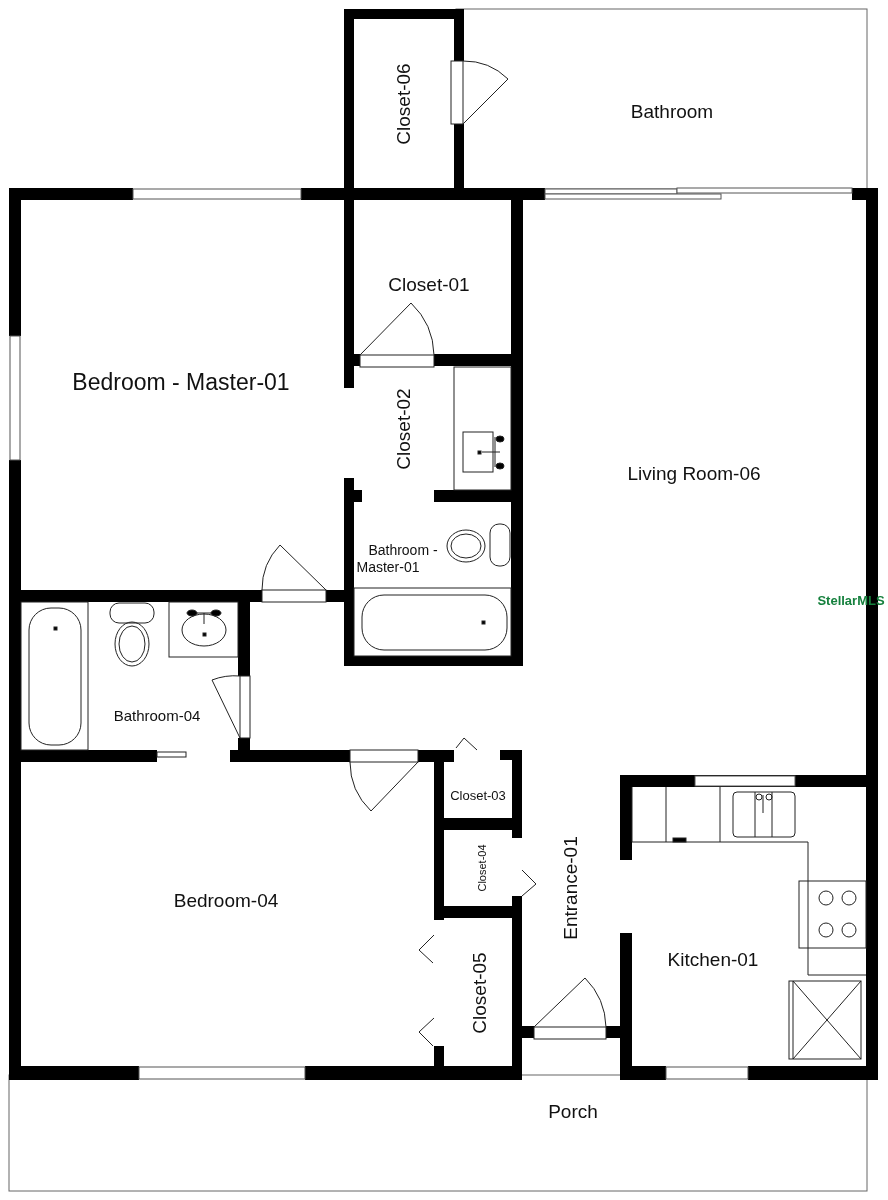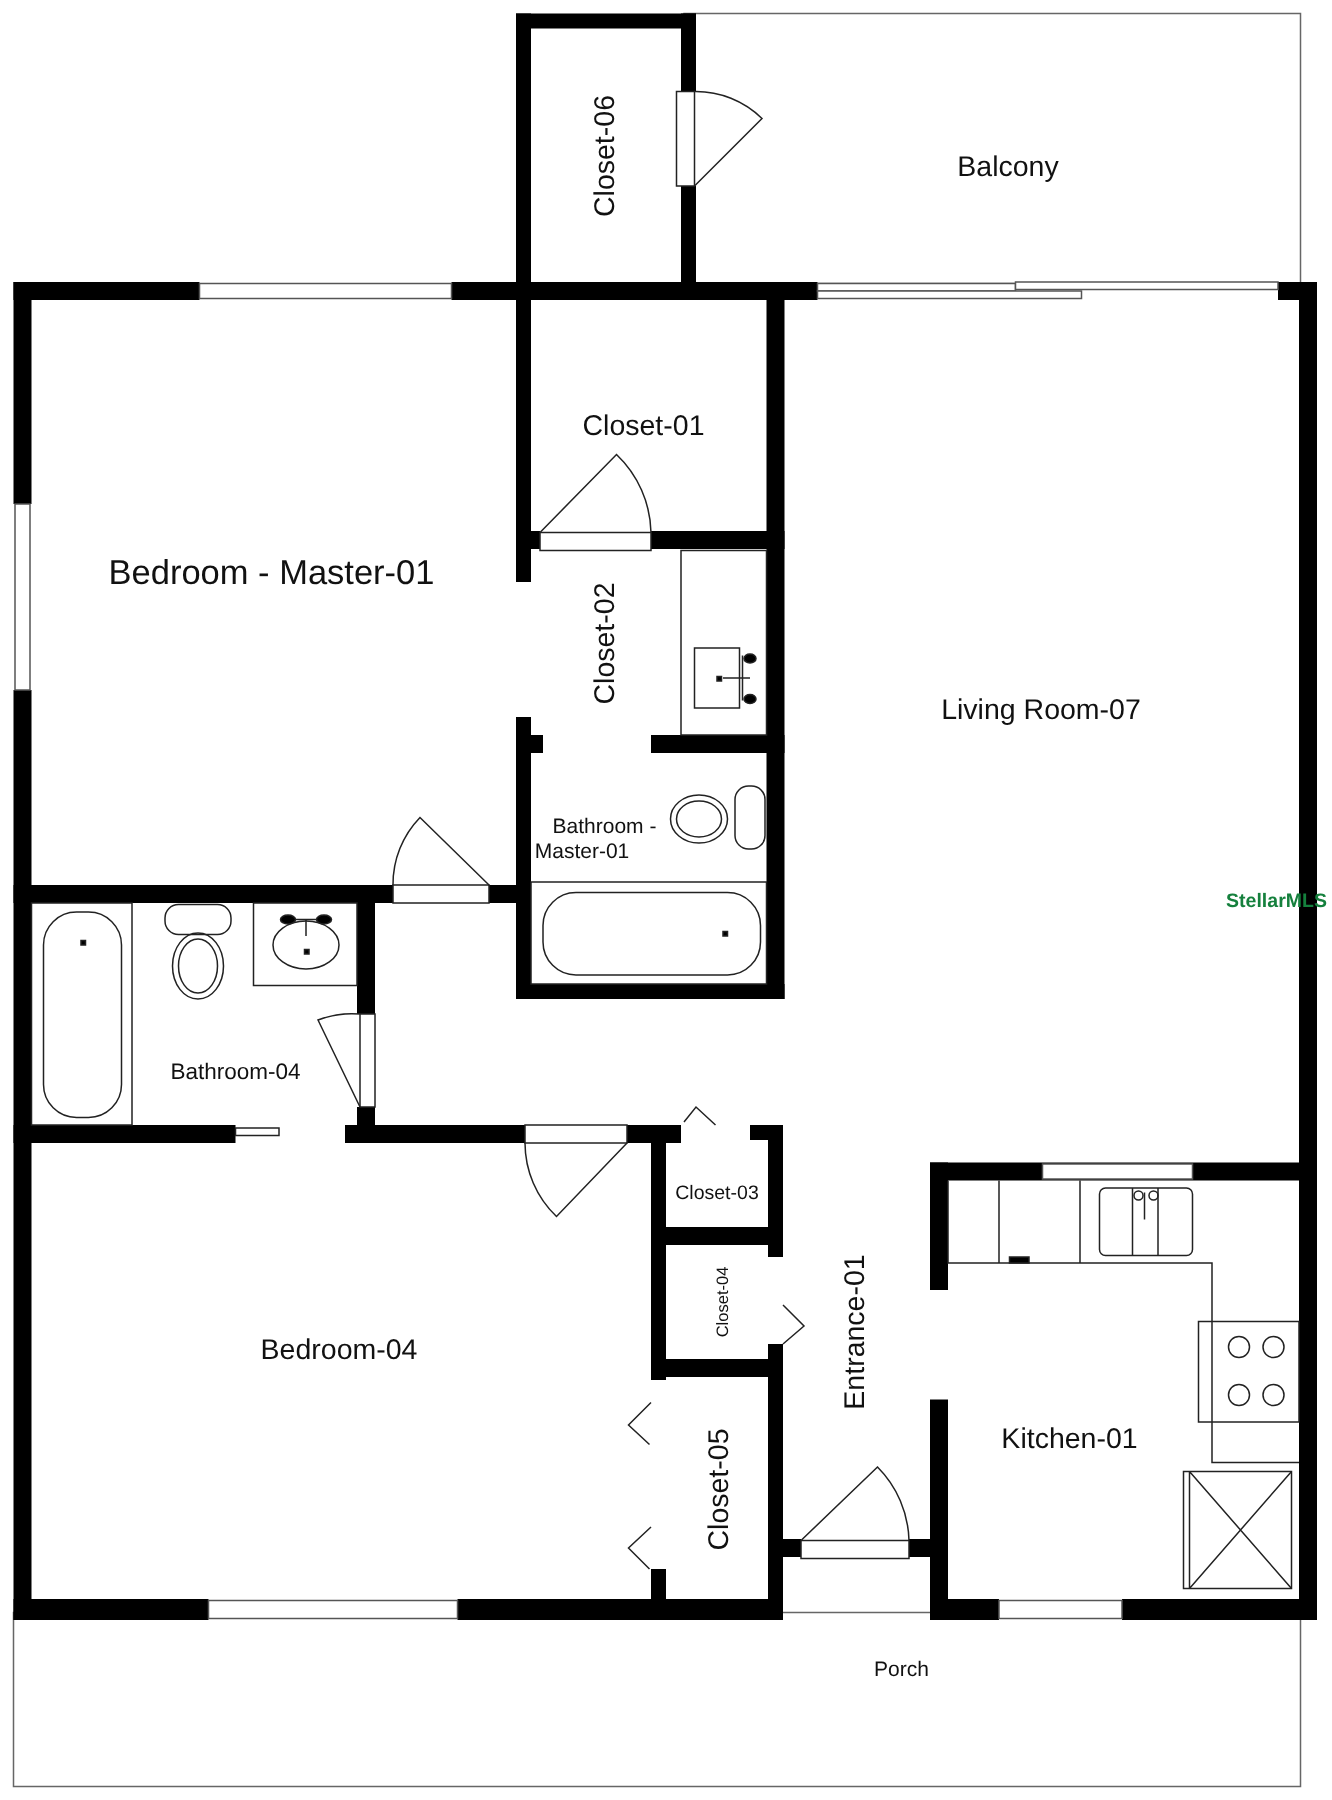--- a/index.html
+++ b/index.html
@@ -162,28 +162,28 @@
     <circle cx="849" cy="898" r="7"></circle>
     <circle cx="826" cy="930" r="7"></circle>
     <circle cx="849" cy="930" r="7"></circle>
 
     <rect x="789" y="981" width="72" height="78"></rect>
     <path d="M793 981 L861 1059 M861 981 L793 1059 M793 981 V1059"></path>
   </g>
 </svg>
 
 <div class="lbl rot" style="left:404px; top:104px; font-size:19px;">Closet-06</div>
-<div class="lbl" style="left:672px; top:112px; font-size:19px;">Balcony</div>
+<div class="lbl" style="left:672px; top:112px; font-size:19px;">Bathroom</div>
 <div class="lbl" style="left:429px; top:269px; font-size:19px;margin-top:16px;">Closet-01</div>
 <div class="lbl" style="left:181px; top:382px; font-size:23px;">Bedroom - Master-01</div>
 <div class="lbl rot" style="left:404px; top:429px; font-size:19px;">Closet-02</div>
-<div class="lbl" style="left:694px; top:474px; font-size:19px;">Living Room-07</div>
+<div class="lbl" style="left:694px; top:474px; font-size:19px;">Living Room-06</div>
 <div class="lbl" style="left:403px; top:550px; font-size:14px;">Bathroom -</div>
 <div class="lbl" style="left:388px; top:567px; font-size:14px;">Master-01</div>
 <div class="lbl wm" style="left:851px; top:600px;">StellarMLS</div>
 <div class="lbl" style="left:157px; top:715px; font-size:15px;">Bathroom-04</div>
 <div class="lbl" style="left:478px; top:795px; font-size:13px;">Closet-03</div>
 <div class="lbl rot" style="left:482px; top:868px; font-size:11px;">Closet-04</div>
 <div class="lbl rot" style="left:571px; top:888px; font-size:19px;">Entrance-01</div>
 <div class="lbl" style="left:226px; top:901px; font-size:19px;">Bedroom-04</div>
 <div class="lbl" style="left:713px; top:960px; font-size:19px;">Kitchen-01</div>
 <div class="lbl rot" style="left:480px; top:993px; font-size:19px;">Closet-05</div>
-<div class="lbl" style="left:573px; top:1112px; font-size:14px;margin-left:28px;">Porch</div>
+<div class="lbl" style="left:573px; top:1112px; font-size:19px;">Porch</div>
 
 </body></html>

